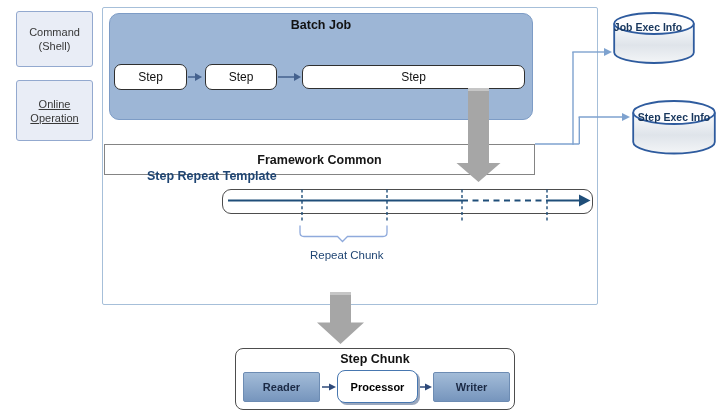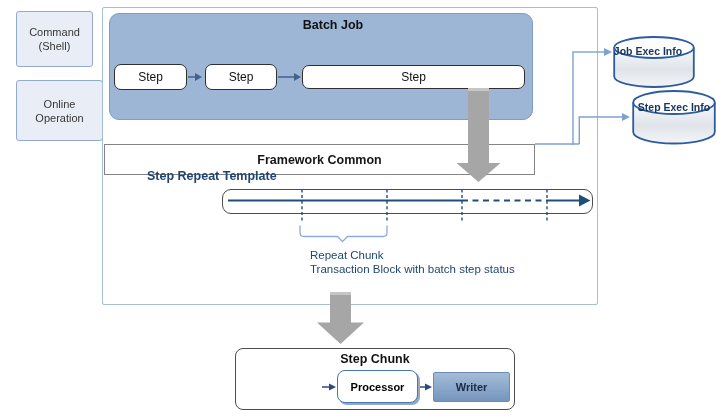--- a/index.html
+++ b/index.html
@@ -17,21 +17,21 @@
     font-size:11px;line-height:14px;color:#373737;white-space:pre-line;
   }
 
   
   .main-container{border:1.5px solid #a6bfd9;border-radius:2px;background:#fff;}
 
   
   .batch-job{background:#9db6d6;border:1px solid #7d9cc6;border-radius:10px;}
   .batch-job-title{
     position:absolute;top:4px;left:0;width:100%;text-align:center;
-    font-size:12.5px;font-weight:600;color:#121212;padding-left:12px;
+    font-size:12.5px;font-weight:600;color:#121212;
   }
 
   .step-box{
     background:#fff;border:1.5px solid #2f2f2f;border-radius:7px;
     display:flex;align-items:center;justify-content:center;
     font-size:12px;font-weight:400;color:#111;
   }
 
   .framework-bar{
     background:#fff;border:1px solid #848484;
@@ -74,75 +74,75 @@
 
   .overlay{position:absolute;left:0;top:0;z-index:6;pointer-events:none;}
 </style>
 </head>
 <body>
 
 <div id="canvas">
 
   <div class="abs side-box" style="left:16px;top:11px;width:77px;height:56px;">Command
 (Shell)</div>
-  <div class="abs side-box" style="left:16px;top:80px;width:87px;height:61px;">Online
+  <div class="abs side-box" style="left:16px;top:80px;width:77px;height:61px;text-decoration:underline;">Online
 Operation</div>
 
   <div class="abs main-container" style="left:102px;top:7px;width:496px;height:298px;"></div>
 
   <div class="abs batch-job" style="left:109px;top:13px;width:424px;height:107px;">
     <div class="batch-job-title">Batch Job</div>
   </div>
   <div class="abs step-box" style="left:114px;top:64px;width:73px;height:26px;">Step</div>
   <div class="abs step-box" style="left:205px;top:64px;width:72px;height:26px;">Step</div>
   <div class="abs step-box" style="left:302px;top:65px;width:223px;height:24px;">Step</div>
 
   <div class="abs framework-bar" style="left:104px;top:144px;width:431px;height:31px;">Framework Common</div>
 
   <div class="abs srt-label" style="left:147px;top:169px;">Step Repeat Template</div>
   <div class="abs repeat-box" style="left:222px;top:189px;width:371px;height:25px;"></div>
 
   <div class="abs annotations" style="left:310px;top:249px;">
     <div>Repeat Chunk</div>
-    <div>Transaction Block with batch step status</div>
   </div>
 
-  <div class="cyl" style="left:613px;top:36px;width:70px;height:52px;">
+  <div class="cyl" style="left:613px;top:12px;width:70px;height:52px;">
     <svg width="82" height="52" viewBox="0 0 82 52">
       <defs>
         <linearGradient id="cg1" x1="0" y1="0" x2="0" y2="1">
           <stop offset="0" stop-color="#f9fbfd"></stop>
             <stop offset="0.55" stop-color="#dfe4ea"></stop>
             <stop offset="1" stop-color="#f3f5f7"></stop>
         </linearGradient>
       </defs>
       <path d="M1.2,11.5 V40.5 A39.8,10.5 0 0 0 80.8,40.5 V11.5" fill="url(#cg1)" stroke="#2e5b9e" stroke-width="1.8"></path>
       <ellipse cx="41" cy="11.5" rx="39.8" ry="10.5" fill="#fdfdfe" stroke="#2e5b9e" stroke-width="1.8"></ellipse>
     </svg>
     <div class="cyl-label" style="top:9px;">Job Exec Info</div>
   </div>
 
-  <div class="cyl" style="left:632px;top:90px;width:84px;height:56px;">
+  <div class="cyl" style="left:632px;top:100px;width:84px;height:56px;">
     <svg width="84" height="56" viewBox="0 0 84 56">
       <defs>
         <linearGradient id="cg2" x1="0" y1="0" x2="0" y2="1">
           <stop offset="0" stop-color="#f9fbfd"></stop>
             <stop offset="0.55" stop-color="#dfe4ea"></stop>
             <stop offset="1" stop-color="#f3f5f7"></stop>
         </linearGradient>
       </defs>
       <path d="M1.2,12.5 V42 A40.8,11.5 0 0 0 82.8,42 V12.5" fill="url(#cg2)" stroke="#2e5b9e" stroke-width="1.8"></path>
       <ellipse cx="42" cy="12.5" rx="40.8" ry="11.5" fill="#fdfdfe" stroke="#2e5b9e" stroke-width="1.8"></ellipse>
     </svg>
     <div class="cyl-label" style="top:11px;">Step Exec Info</div>
   </div>
 
   <div class="abs step-chunk-box" style="left:235px;top:348px;width:280px;height:62px;">
     <div class="step-chunk-title">Step Chunk</div>
   </div>
+  <div class="abs chunk-blue" style="left:243px;top:372px;width:77px;height:30px;">Reader</div>
   <div class="abs chunk-blue" style="left:433px;top:372px;width:77px;height:30px;">Writer</div>
   <div class="abs chunk-white" style="left:337px;top:370px;width:81px;height:33px;">Processor</div>
 
   <svg class="overlay" width="716" height="419" viewBox="0 0 716 419">
 
     <g stroke="#44618e" stroke-width="1.5" fill="#44618e">
       <line x1="188" y1="77" x2="195" y2="77"></line>
       <polygon points="195,73 202,77 195,81" stroke="none"></polygon>
       <line x1="278" y1="77" x2="294" y2="77"></line>
       <polygon points="294,73 301,77 294,81" stroke="none"></polygon>

